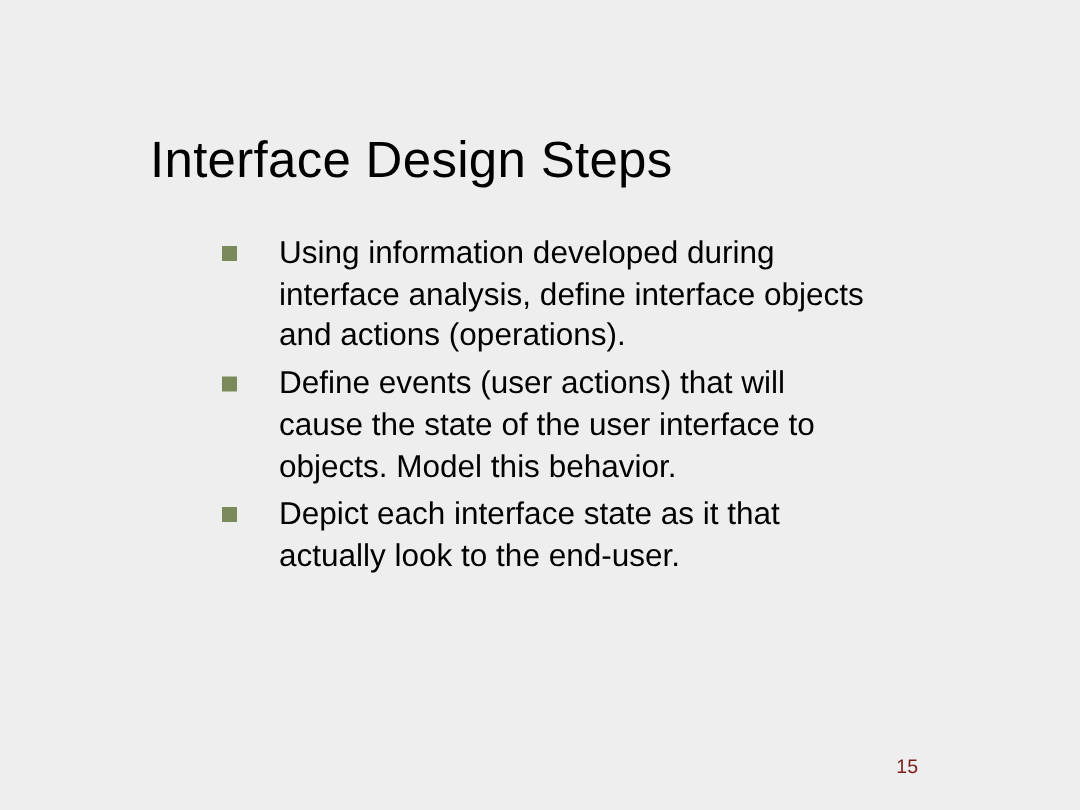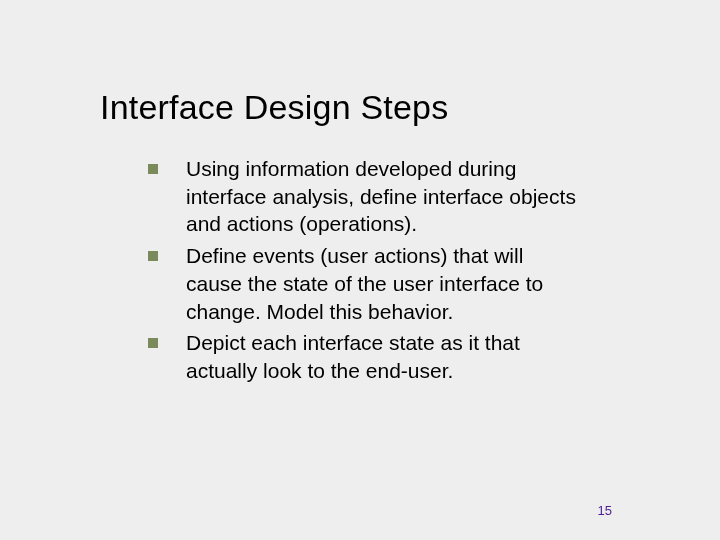--- a/index.html
+++ b/index.html
@@ -45,36 +45,36 @@
   .bullet-text {
     flex: 1 1 auto;
     font-size: 21px;
     line-height: 1.32;
   }
   .page-number {
     position: absolute;
     right: 28px;
     bottom: 22px;
     font-size: 13px;
-    color: #4c1d95;
+    color: #7f1d1d;
   }
 </style>
 </head>
 <body>
 
 <div class="slide">
   <div class="title">Interface Design Steps</div>
   <div class="bullets">
     <div class="bullet">
       <div class="marker"></div>
       <div class="bullet-text">Using information developed during interface analysis, define interface objects and actions (operations).</div>
     </div>
     <div class="bullet">
       <div class="marker"></div>
-      <div class="bullet-text">Define events (user actions) that will cause the state of the user interface to change. Model this behavior.</div>
+      <div class="bullet-text">Define events (user actions) that will cause the state of the user interface to objects. Model this behavior.</div>
     </div>
     <div class="bullet">
       <div class="marker"></div>
       <div class="bullet-text">Depict each interface state as it that actually look to the end-user.</div>
     </div>
   </div>
   <div class="page-number">15</div>
 </div>
 
 </body></html>

